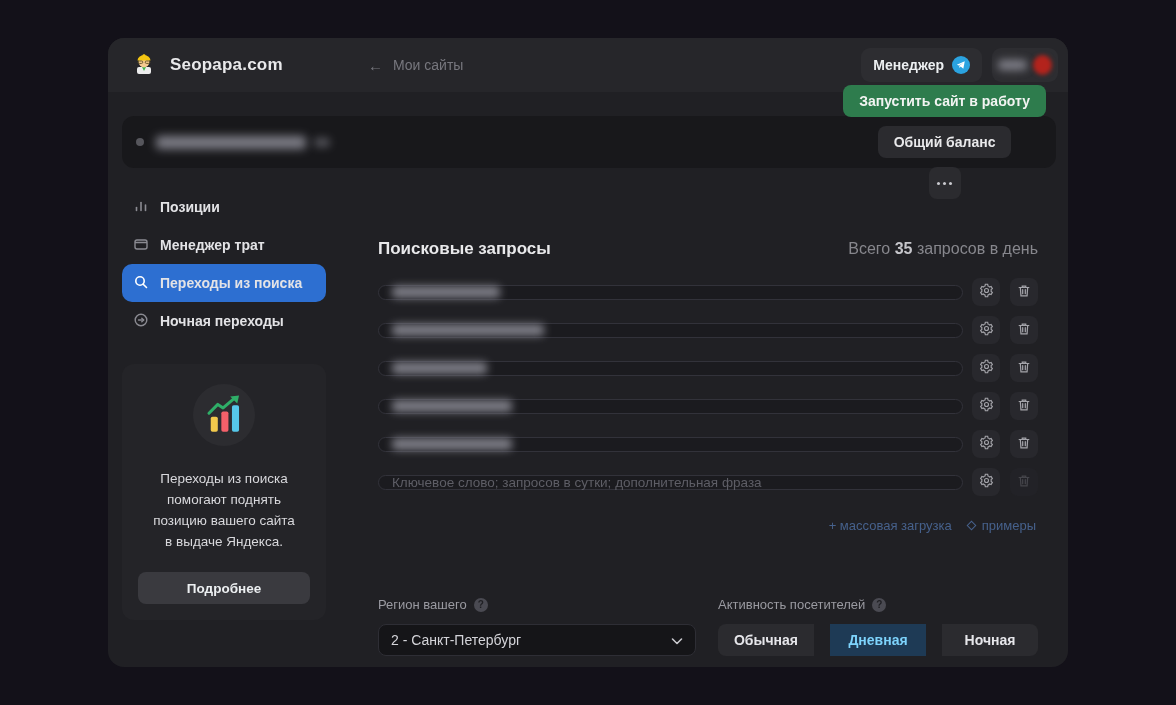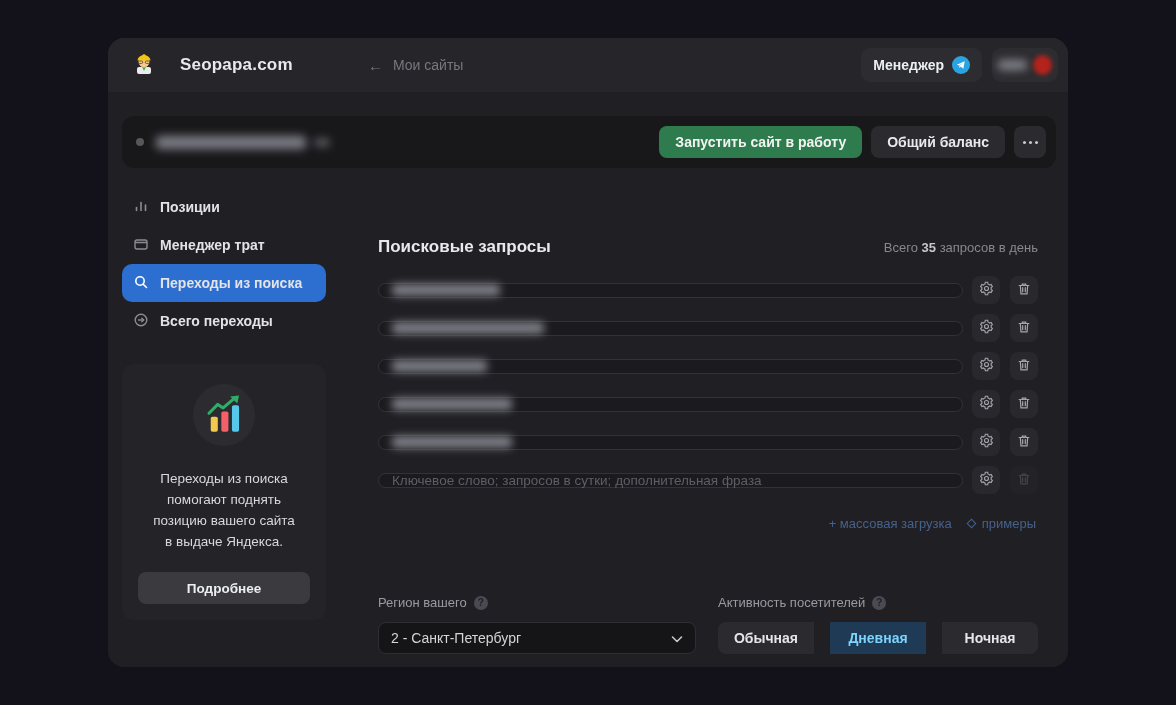--- a/index.html
+++ b/index.html
@@ -15,21 +15,21 @@
     width: 960px; height: 629px;
     background: #202024; border-radius: 16px;
     overflow: hidden;
   }
   
   .topbar {
     height: 54px; background: #26262a;
     display: flex; align-items: center;
     padding: 0 10px 0 24px;
   }
-  .brand { display: flex; align-items: center; gap: 24px; width: 236px; }
+  .brand { display: flex; align-items: center; gap: 14px; width: 236px; }
   .brand-name { font-size: 17px; font-weight: bold; letter-spacing: .2px; }
   .back-nav { display: flex; align-items: center; gap: 10px; color: #77777e; font-size: 14px; cursor: pointer; }
   .back-arrow { font-size: 15px; }
   .topbar-right { margin-left: auto; display: flex; align-items: center; gap: 10px; }
   .pill-btn {
     height: 34px; background: #2d2d31; border: none; border-radius: 9px;
     color: #eceff1; font-size: 14px; font-weight: bold;
     display: flex; align-items: center; gap: 8px; padding: 0 12px;
     font-family: "Liberation Sans", sans-serif; cursor: pointer;
   }
@@ -40,21 +40,21 @@
   .badge-red { width: 20px; height: 20px; border-radius: 50%; background: #b3231c; filter: blur(2px); }
   
   .site-row {
     margin: 24px 12px 0 14px; height: 52px;
     background: #18181b; border-radius: 12px;
     display: flex; align-items: center; padding: 0 10px 0 14px;
   }
   .status-dot { width: 8px; height: 8px; border-radius: 50%; background: #56565c; }
   .site-name-blob { width: 150px; height: 13px; margin-left: 12px; filter: blur(5px); }
   .site-name-tail { width: 16px; height: 9px; margin-left: 8px; filter: blur(4px); opacity: .5; }
-  .site-actions { margin-left: auto; display: flex; align-items: center; gap: 9px; }
+  .site-actions { margin-left: auto; display: flex; align-items: center; gap: 9px; flex-direction: column; }
   .btn {
     height: 32px; border: none; border-radius: 8px;
     font-family: "Liberation Sans", sans-serif; font-size: 14px; font-weight: bold;
     color: #f2f4f2; padding: 0 16px; cursor: pointer;
     display: flex; align-items: center; justify-content: center;
   }
   .btn-green { background: #2e7c4d; }
   .btn-dark { background: #2b2b2f; color: #e9e9eb; }
   .btn-more { width: 32px; padding: 0; gap: 3px; }
   .btn-more i { width: 3px; height: 3px; border-radius: 50%; background: #c9c9ce; }
@@ -82,21 +82,21 @@
   .promo-btn {
     margin-top: 20px; width: 100%; height: 32px;
     background: #3a3a3f; border: none; border-radius: 8px;
     color: #eceff1; font-size: 13.5px; font-weight: bold;
     font-family: "Liberation Sans", sans-serif; cursor: pointer;
   }
   
   .main { flex: 1; margin-left: 52px; padding-top: 16px; }
   .main-header { display: flex; align-items: baseline; margin-bottom: 19px; }
   .main-title { font-size: 17px; font-weight: bold; }
-  .total-info { margin-left: auto; font-size: 13px; color: #87878d; margin-top: 36px; }
+  .total-info { margin-left: auto; font-size: 16px; color: #87878d; margin-top: 36px; }
   .total-info b { color: #c6c6cb; font-weight: bold; }
   .query-row { display: flex; align-items: center; margin-bottom: 10px; }
   .query-input {
     flex: 1; height: 15px; background: #1b1b1f;
     border: 1px solid #32323a; border-radius: 9px;
     display: flex; align-items: center; padding: 0 13px;
   }
   .q-blob { height: 12px; filter: blur(4px); }
   .query-input input {
     width: 100%; background: transparent; border: none; outline: none;
@@ -238,21 +238,21 @@
         <span>Переходы из поиска</span>
       </div>
       <div class="nav-item">
         <span>
           <svg width="16" height="16" viewBox="0 0 16 16" fill="none" stroke-width="1.4" stroke-linecap="round">
             <circle cx="8" cy="8" r="5.8"></circle>
               <path d="M5.5 8h5"></path>
               <path d="M8.8 6.2 10.6 8 8.8 9.8"></path>
           </svg>
         </span>
-        <span>Всего переходы</span>
+        <span>Ночная переходы</span>
       </div>
 
       <div class="promo">
         <div class="promo-icon-wrap">
           <svg width="46" height="46" viewBox="0 0 52 52">
             <rect x="11" y="28" width="8" height="17" rx="2" fill="#f2c94c"></rect>
             <rect x="23" y="22" width="8" height="23" rx="2" fill="#f4606a"></rect>
             <rect x="35" y="15" width="8" height="30" rx="2" fill="#56c8ea"></rect>
             <polyline points="9,24 19,14 25,18 38,7" fill="none" stroke="#2fae68" stroke-width="3.4" stroke-linecap="round" stroke-linejoin="round"></polyline>
             <polygon points="33,5 43,4 41,13" fill="#2fae68"></polygon>

